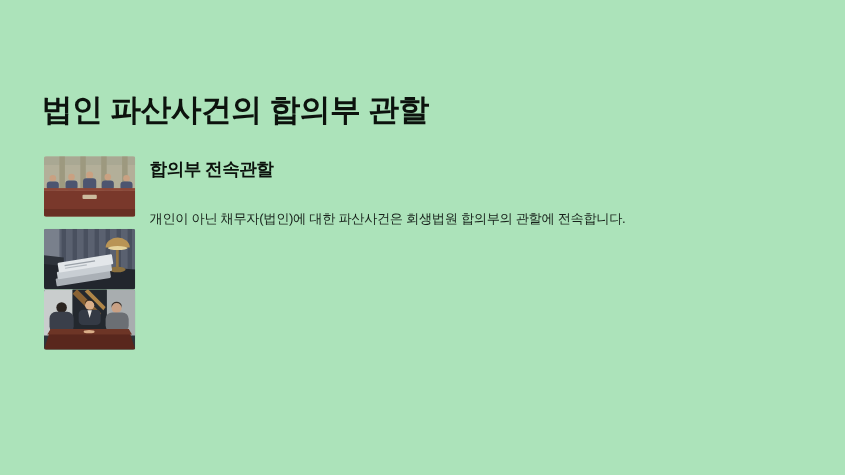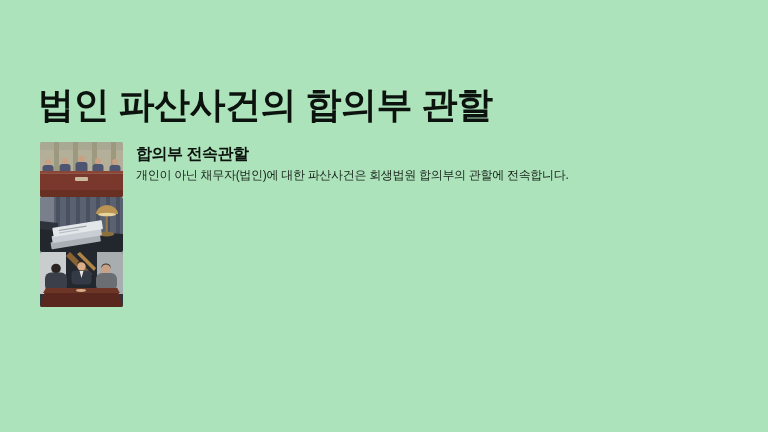--- a/index.html
+++ b/index.html
@@ -11,21 +11,21 @@
   .slide {
     position: relative;
     width: 768px;
     height: 432px;
     background: #ace3ba;
   }
   .title {
     position: absolute;
     left: 38px;
     top: 81px;
-    font-size: 36px;
+    font-size: 28px;
     font-weight: 800;
     letter-spacing: -0.5px;
     color: #0c120d;
   }
   .rows {
     position: absolute;
     left: 40px;
     top: 142px;
     display: flex;
     flex-direction: column;
@@ -45,21 +45,21 @@
   }
   .thumb svg { width: 100%; height: 100%; display: block; }
   .texts { padding-top: 2px; }
   .heading {
     font-size: 16px;
     font-weight: 700;
     letter-spacing: -0.5px;
     color: #0c120d;
   }
   .desc {
-    margin-top: 2px;
+    margin-top: 26px;
     font-size: 12px;
     letter-spacing: -0.3px;
     color: #17211a;
     white-space: nowrap;
   }
 </style>
 </head>
 <body>
 
 <div class="slide">

